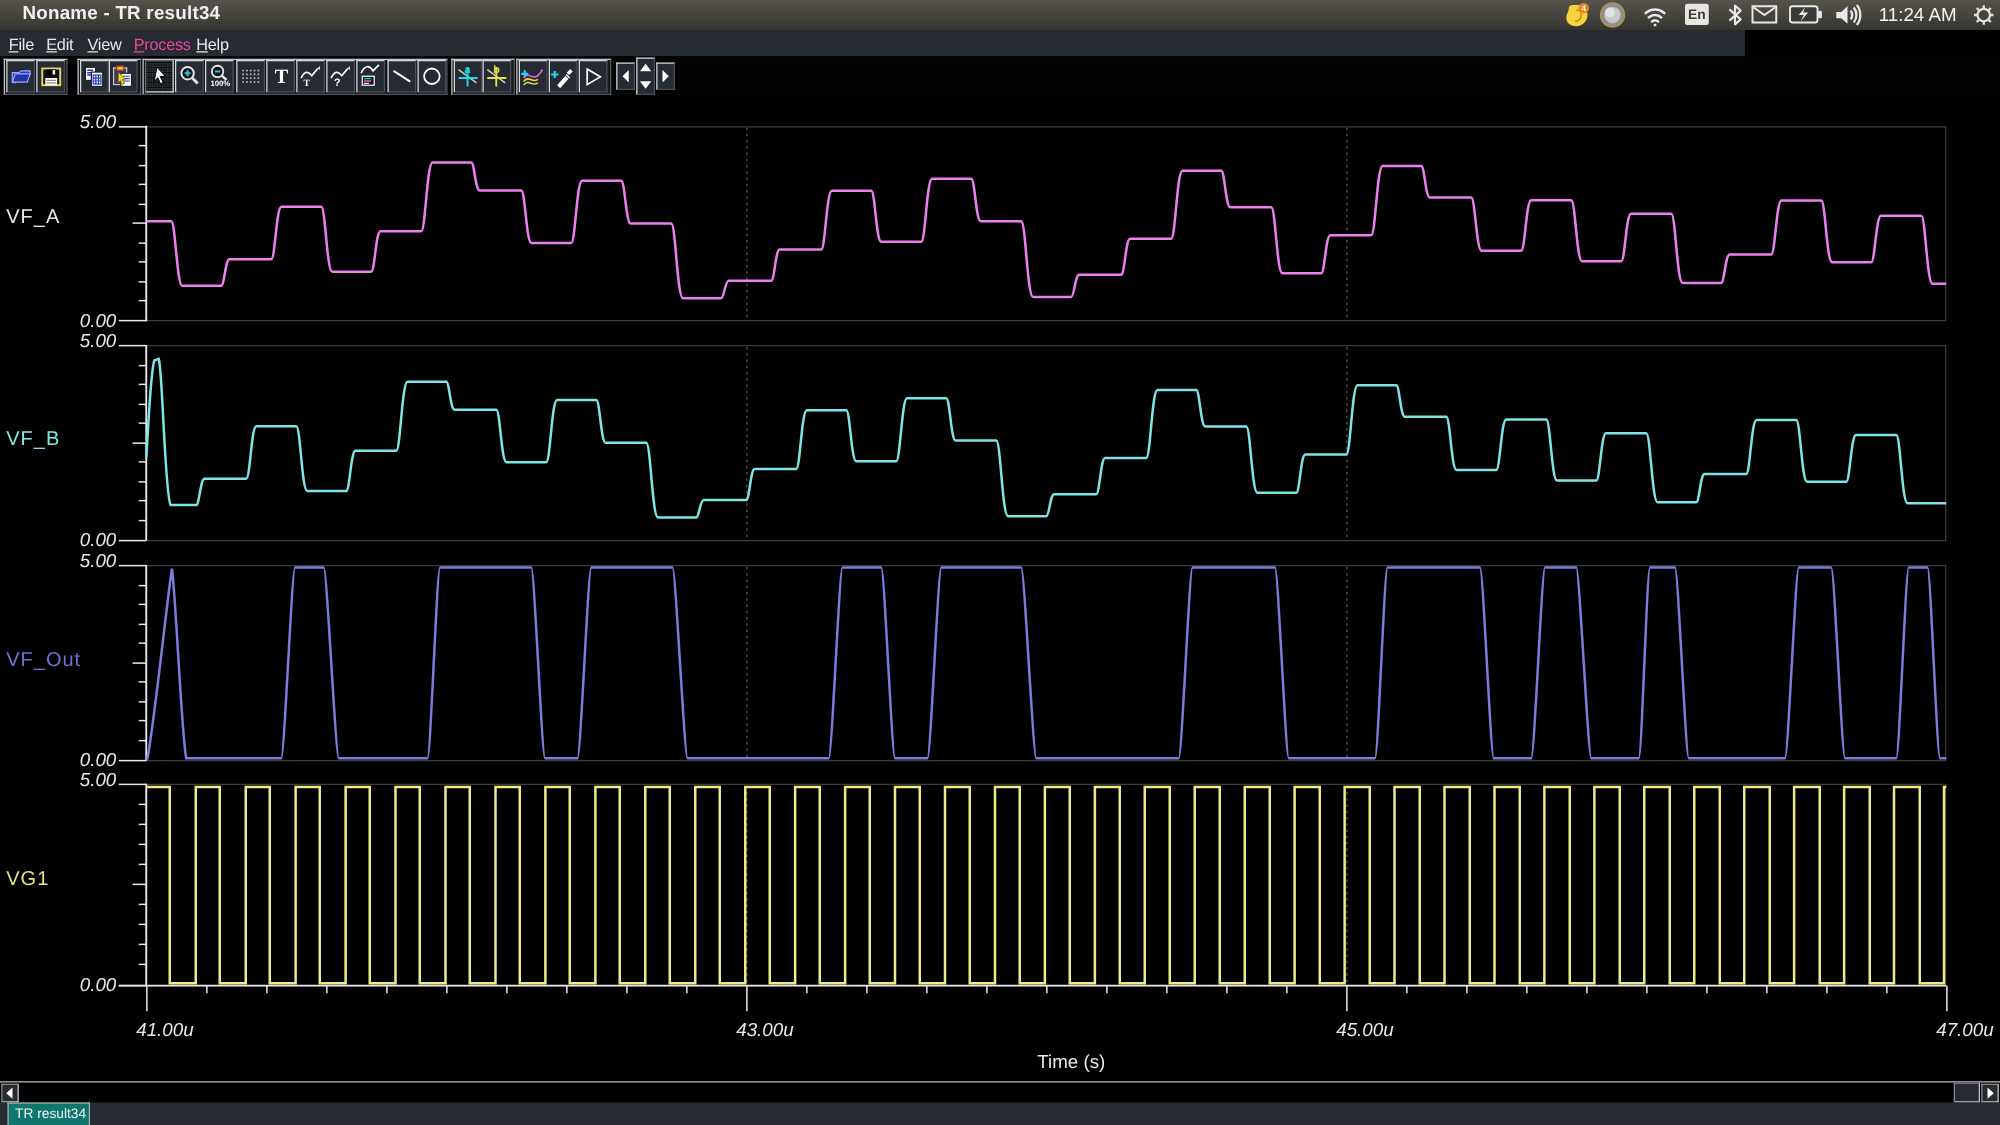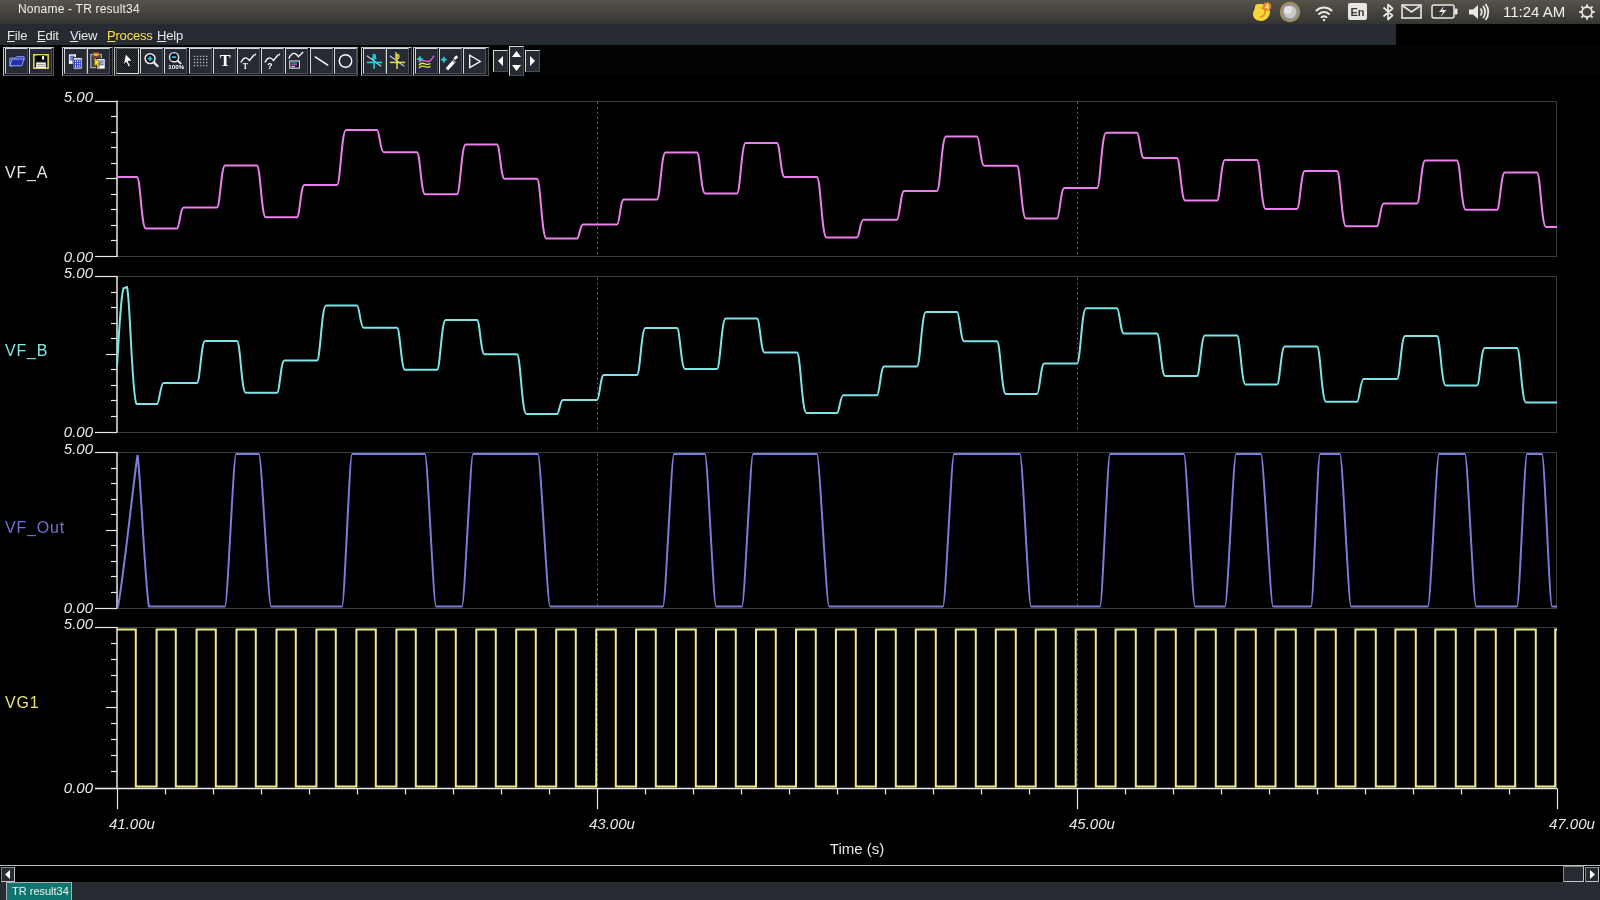--- a/index.html
+++ b/index.html
@@ -1,17 +1,17 @@
 <!DOCTYPE html>
 <html><head><meta charset="utf-8">
 <style>
 *{margin:0;padding:0;box-sizing:border-box}
 html,body{width:1600px;height:900px;background:#000;overflow:hidden;font-family:"Liberation Sans",sans-serif}
 #panel{position:absolute;left:0;top:0;width:1600px;height:24px;background:linear-gradient(#56534b,#3b3935 85%,#353330)}
-#panel .title{position:absolute;left:18px;top:2px;font-size:12px;font-weight:normal;color:#f0f0f0;letter-spacing:.2px}
+#panel .title{position:absolute;left:18px;top:2px;font-size:15px;font-weight:bold;color:#f0f0f0;letter-spacing:.2px}
 #menubar{position:absolute;left:0;top:24px;width:1396px;height:21px;background:#262a31;color:#e8e8e8;font-size:13px;letter-spacing:-.2px}
 #menubar span{position:absolute;top:4px}
 #toolbar{position:absolute;left:0;top:45px;width:1600px;height:31px;background:#030303}
 .tgrp{position:absolute;background:#15181e;border:1px solid #c0c4c8;border-right-color:#555;border-bottom-color:#555}
 .tbtn{position:absolute;background:#252a33;border:1px solid #d4d8dc;border-right-color:#4a4e55;border-bottom-color:#4a4e55;display:flex;align-items:center;justify-content:center}
 .tbtn.press{background:repeating-conic-gradient(#343842 0% 25%,#0a0c10 0% 50%) 0 0/2px 2px;border-color:#666 #ddd #ddd #666}
 #plotwrap{position:absolute;left:0;top:0;width:1600px;height:640px}
 .num{font-family:"Liberation Sans",sans-serif;font-size:15px;font-style:italic;fill:#e8e8e8}
 .tl{font-family:"Liberation Sans",sans-serif;font-size:15px;fill:#e8e8e8}
 .sig{font-family:"Liberation Sans",sans-serif;font-size:16px;letter-spacing:.8px}
@@ -185,21 +185,21 @@
         <g stroke="#e0e0e0" stroke-width="1.9">
           <path d="M9 1.2v3.3M9 13.5v3.3M1.2 9h3.3M13.5 9h3.3M3.4 3.4l2.4 2.4M12.2 12.2l2.4 2.4M14.6 3.4l-2.4 2.4M5.8 12.2l-2.4 2.4"></path>
         </g>
       </g>
 </svg>
   </div>
 <div id="menubar">
     <span style="left:7px"><u>F</u>ile</span>
     <span style="left:37px"><u>E</u>dit</span>
     <span style="left:70px"><u>V</u>iew</span>
-    <span style="left:107px;color:#fde047"><u>P</u>rocess</span>
+    <span style="left:107px;color:#ec4899"><u>P</u>rocess</span>
     <span style="left:157px"><u>H</u>elp</span>
   </div>
 <div id="toolbar">
     <div class="tgrp" style="left:3px;top:2px;width:51px;height:29px"></div>
 <div class="tbtn" style="left:5px;top:3px;width:23px;height:26px">
       <svg width="21" height="22" viewBox="0 0 22 23">
         <path d="M4 16.5V8.5h5.5l2-1.5H19v3H8.5l-2 7z" fill="#2e3cc0" stroke="#9aa6ff" stroke-width="1"></path>
         <path d="M4 16.5l2.5-7H19l-2.5 7z" fill="#2333a8" stroke="#9aa6ff" stroke-width="1"></path>
       </svg>
     </div>

